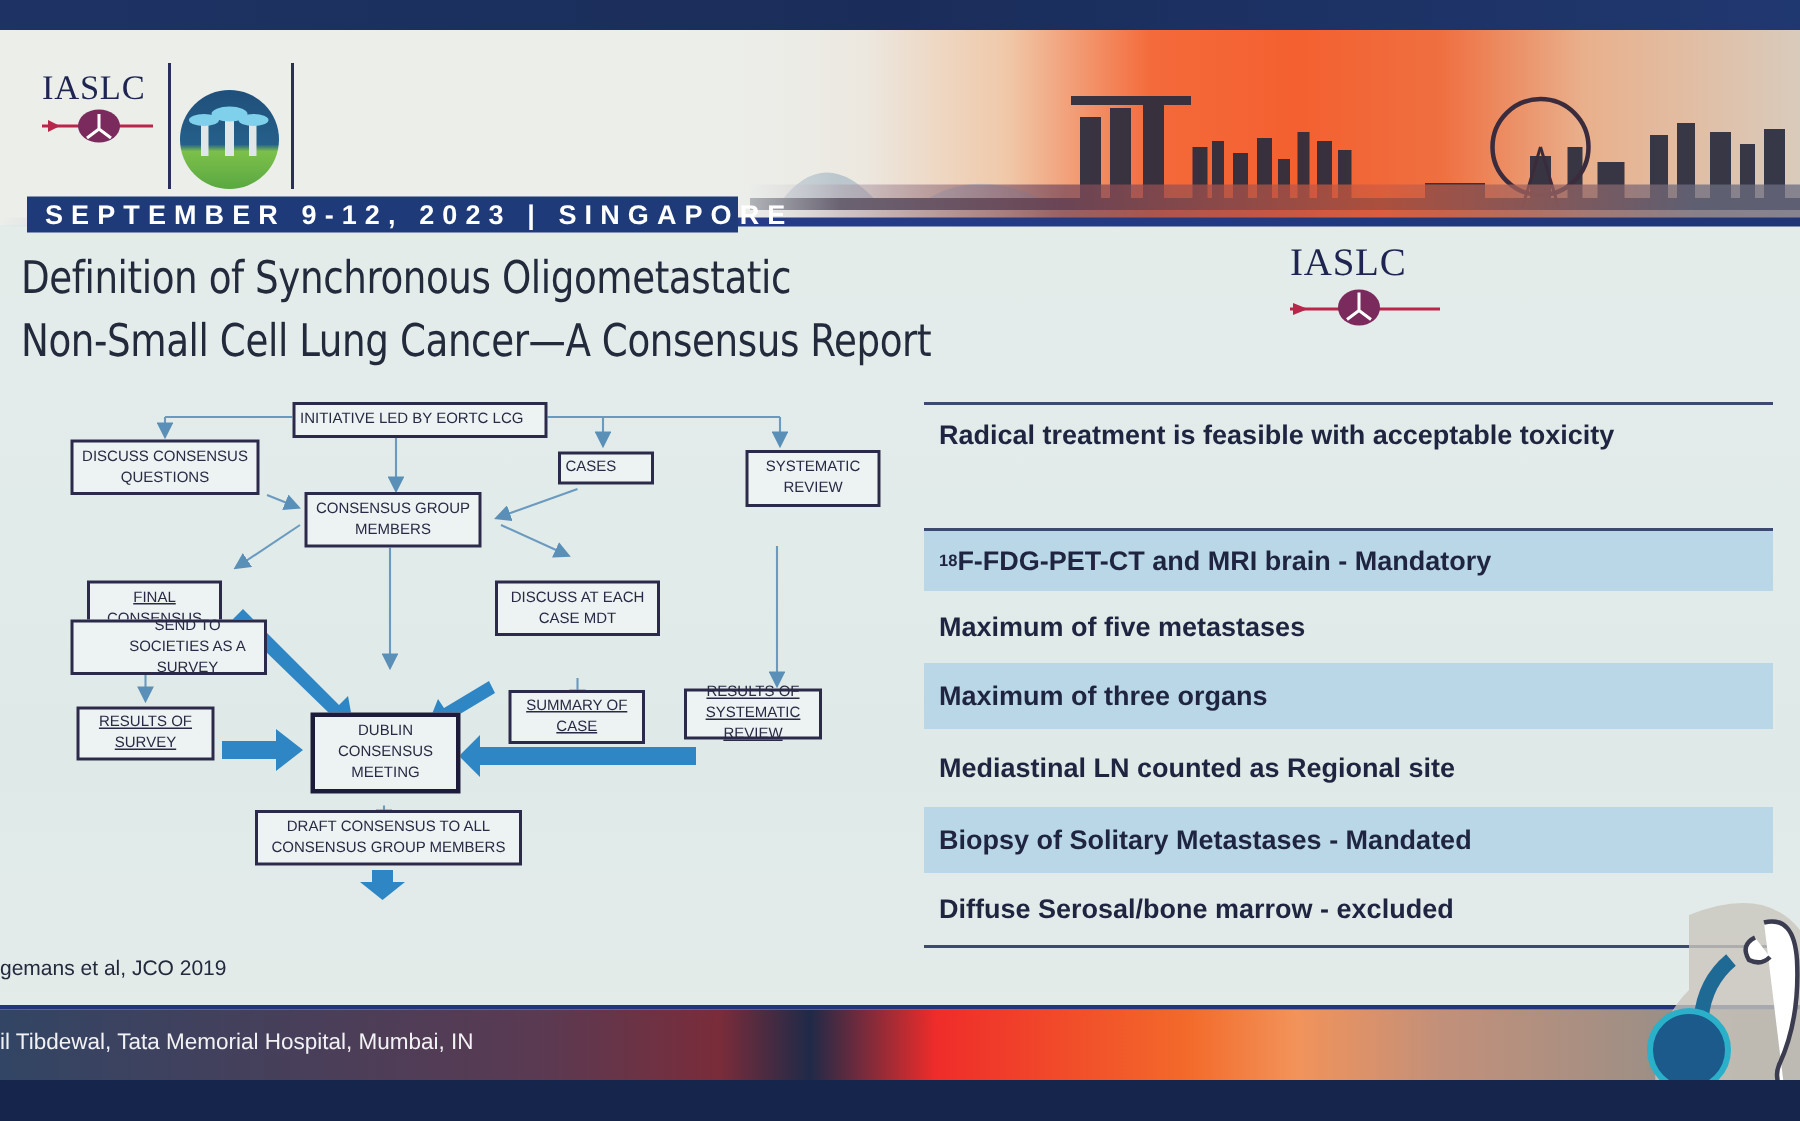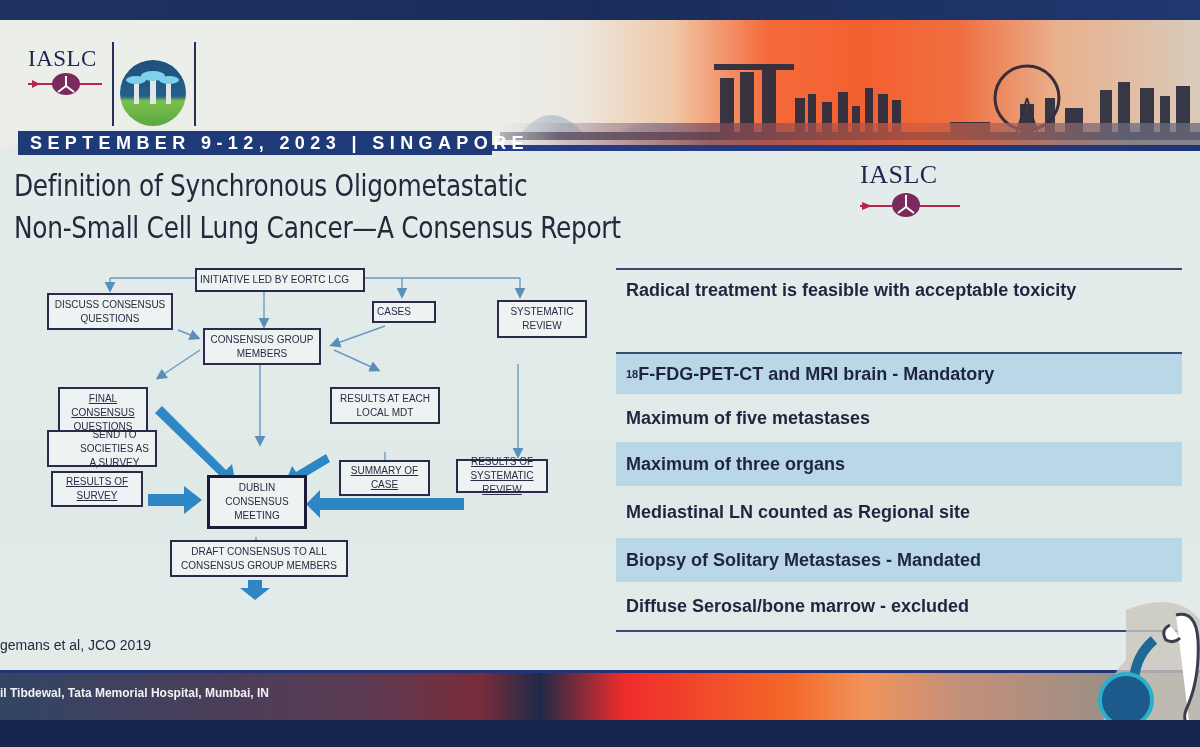--- a/index.html
+++ b/index.html
@@ -104,21 +104,21 @@
   }
   .crit-row.hl { background: #b9d7e6; }
   .crit-row sup { font-size: 11px; vertical-align: 7px; }
   
   .footer {
     position: absolute; left: 0; top: 650px; width: 1200px; height: 50px;
     background: linear-gradient(90deg, #324564 0%, #5a3a52 30%, #7a2c3a 40%, #1f2a48 45%, #ef2c2a 52%, #f36a2a 66%, #f2935a 72%, #c2907a 80%, #9d8f86 92%, #8b8a8a 100%);
     border-top: 3px solid #24347a;
   }
   .footer-text {
-    position: absolute; left: 0; top: 13px; font-size: 12px; font-weight: bold;
+    position: absolute; left: 0; top: 13px; font-size: 15px; font-weight: normal;
     color: #f2f2f4; white-space: nowrap;
   }
   .mascot {
     position: absolute; left: 1086px; top: 580px; width: 114px; height: 140px;
   }
   .bottom-band {
     position: absolute; left: 0; top: 720px; width: 1200px; height: 27px;
     background: #15254c;
   }
 </style>
@@ -268,23 +268,23 @@
     <div class="fbox" style="left:477px; top:280px; width:90px; height:38px;margin-left:20px;">
         <span>SYSTEMATIC REVIEW</span>
       </div>
     <div class="fbox" style="left:203px; top:308px; width:118px; height:37px;">
         <span>CONSENSUS GROUP MEMBERS</span>
       </div>
     <div class="fbox u" style="left:58px; top:320px; width:90px; height:52px;margin-top:47px;">
         <span>FINAL CONSENSUS QUESTIONS</span>
       </div>
     <div class="fbox" style="left:330px; top:367px; width:110px; height:37px;">
-        <span>RESULTS AT EACH LOCAL MDT</span>
-      </div>
-    <div class="fbox" style="left:47px; top:410px; width:110px; height:37px;padding-left:28px;">
+        <span>DISCUSS AT EACH CASE MDT</span>
+      </div>
+    <div class="fbox" style="left:47px; top:393px; width:131px; height:37px;padding-left:28px;">
         <span>SEND TO SOCIETIES AS A SURVEY</span>
       </div>
     <div class="fbox u" style="left:51px; top:451px; width:92px; height:36px;">
         <span>RESULTS OF SURVEY</span>
       </div>
     <div class="fbox thick" style="left:207px; top:455px; width:100px; height:54px;">
         <span>DUBLIN CONSENSUS MEETING</span>
       </div>
     <div class="fbox u" style="left:339px; top:440px; width:91px; height:36px;">
         <span>SUMMARY OF CASE</span>

